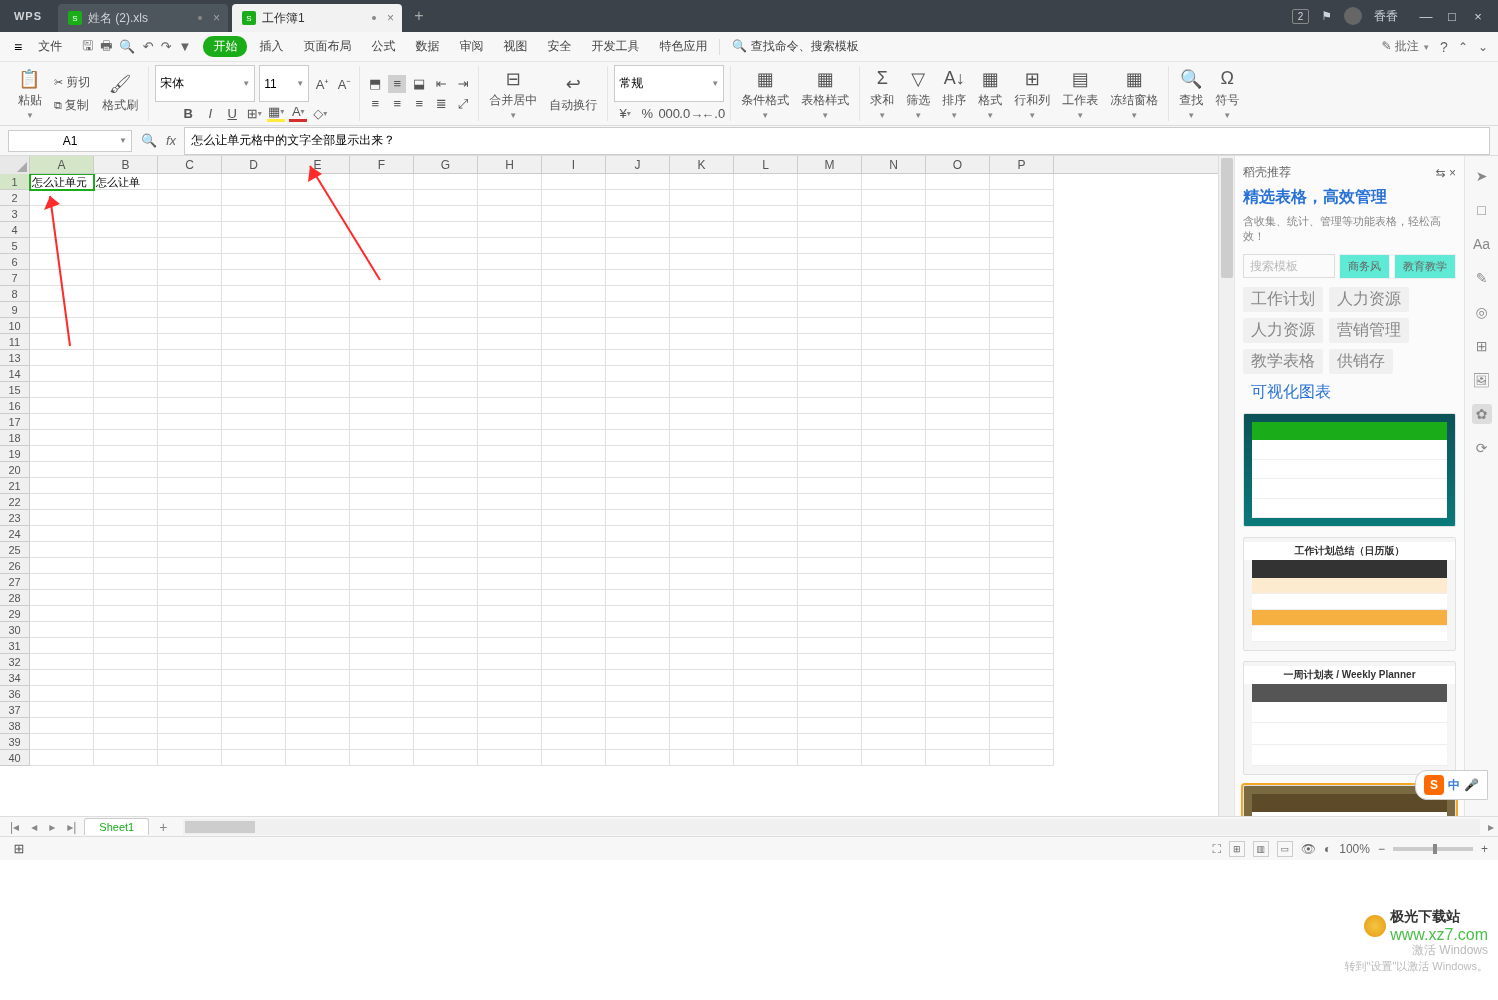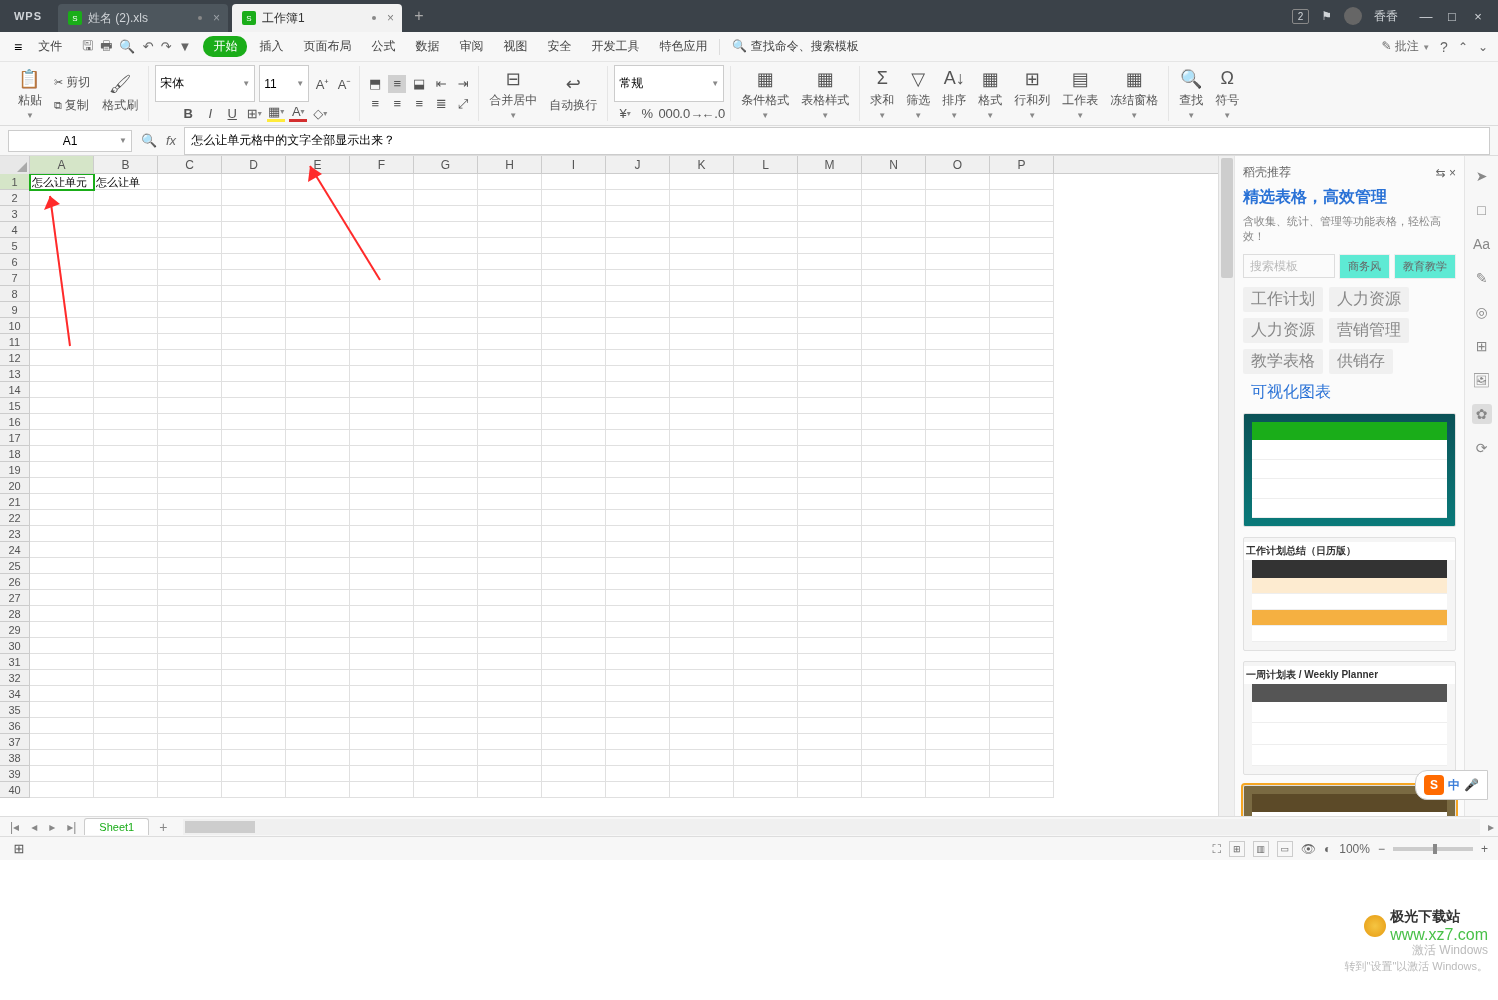--- a/index.html
+++ b/index.html
@@ -73,21 +73,21 @@
 .tmpl{height:114px;border:1px solid #e0e0e0;border-radius:2px;background:#f5f5f5;position:relative;overflow:hidden}
 .tmpl.sel{outline:2px solid #f5a623}
 .tmpl-inner{position:absolute;inset:8px;background:#fff;display:flex;flex-direction:column}
 .tmpl-bar{height:18px;background:#1aad19}
 .tmpl-rows{flex:1;display:flex;flex-direction:column}
 .tmpl-row{flex:1;border-bottom:1px solid #eee}
 .tmpl1{background:linear-gradient(180deg,#0b5257,#0a7a7a)}
 .tmpl3 .tmpl-bar{background:#555}
 .tmpl4{background:#7a6a42}
 .tmpl4 .tmpl-bar{background:#5c4a28}
-.tmpl-title{position:absolute;top:4px;left:0;right:0;text-align:left;font-size:10px;color:#333;font-weight:bold;background:#fff;padding:2px}
+.tmpl-title{position:absolute;top:4px;left:0;right:0;text-align:center;font-size:10px;color:#333;font-weight:bold;background:#fff;padding:2px}
 .rightbar{width:34px;background:#f7f7f7;border-left:1px solid #e5e5e5;display:flex;flex-direction:column;align-items:center;gap:14px;padding-top:10px}
 .rightbar .rico{width:20px;height:20px;display:flex;align-items:center;justify-content:center;color:#888;font-size:14px;cursor:pointer}
 .rightbar .rico.active{background:#ddd;border-radius:3px}
 .hscroll-area{height:20px;border-top:1px solid #ddd;display:flex;align-items:center;background:#f7f7f7}
 .sheet-tabs{display:flex;align-items:center;gap:4px;padding:0 6px}
 .nav-arrow{padding:0 4px;color:#888;cursor:pointer}
 .sheet-tab{padding:2px 14px;background:#fff;border:1px solid #ccc;border-bottom:none;font-size:11px;color:#1aad19;border-radius:3px 3px 0 0}
 .sheet-add{width:20px;text-align:center;color:#888;font-size:14px}
 .hscroll{flex:1;height:16px;background:#f0f0f0;position:relative;margin:0 4px}
 .hthumb{position:absolute;left:2px;top:2px;height:12px;width:70px;background:#cdcdcd}
@@ -548,39 +548,20 @@
           <div class="c"></div>
           <div class="c"></div>
           <div class="c"></div>
           <div class="c"></div>
           <div class="c"></div>
           <div class="c"></div>
           <div class="c"></div>
           <div class="c"></div>
         </div>
         <div class="r">
-          <div class="rh">12</div>
-          <div class="c"></div>
-          <div class="c"></div>
-          <div class="c"></div>
-          <div class="c"></div>
-          <div class="c"></div>
-          <div class="c"></div>
-          <div class="c"></div>
-          <div class="c"></div>
-          <div class="c"></div>
-          <div class="c"></div>
-          <div class="c"></div>
-          <div class="c"></div>
-          <div class="c"></div>
-          <div class="c"></div>
-          <div class="c"></div>
-          <div class="c"></div>
-        </div>
-        <div class="r">
           <div class="rh">13</div>
           <div class="c"></div>
           <div class="c"></div>
           <div class="c"></div>
           <div class="c"></div>
           <div class="c"></div>
           <div class="c"></div>
           <div class="c"></div>
           <div class="c"></div>
           <div class="c"></div>
@@ -948,39 +929,20 @@
           <div class="c"></div>
           <div class="c"></div>
           <div class="c"></div>
           <div class="c"></div>
           <div class="c"></div>
           <div class="c"></div>
           <div class="c"></div>
         </div>
         <div class="r">
           <div class="rh">34</div>
-          <div class="c"></div>
-          <div class="c"></div>
-          <div class="c"></div>
-          <div class="c"></div>
-          <div class="c"></div>
-          <div class="c"></div>
-          <div class="c"></div>
-          <div class="c"></div>
-          <div class="c"></div>
-          <div class="c"></div>
-          <div class="c"></div>
-          <div class="c"></div>
-          <div class="c"></div>
-          <div class="c"></div>
-          <div class="c"></div>
-          <div class="c"></div>
-        </div>
-        <div class="r">
-          <div class="rh">35</div>
           <div class="c"></div>
           <div class="c"></div>
           <div class="c"></div>
           <div class="c"></div>
           <div class="c"></div>
           <div class="c"></div>
           <div class="c"></div>
           <div class="c"></div>
           <div class="c"></div>
           <div class="c"></div>

